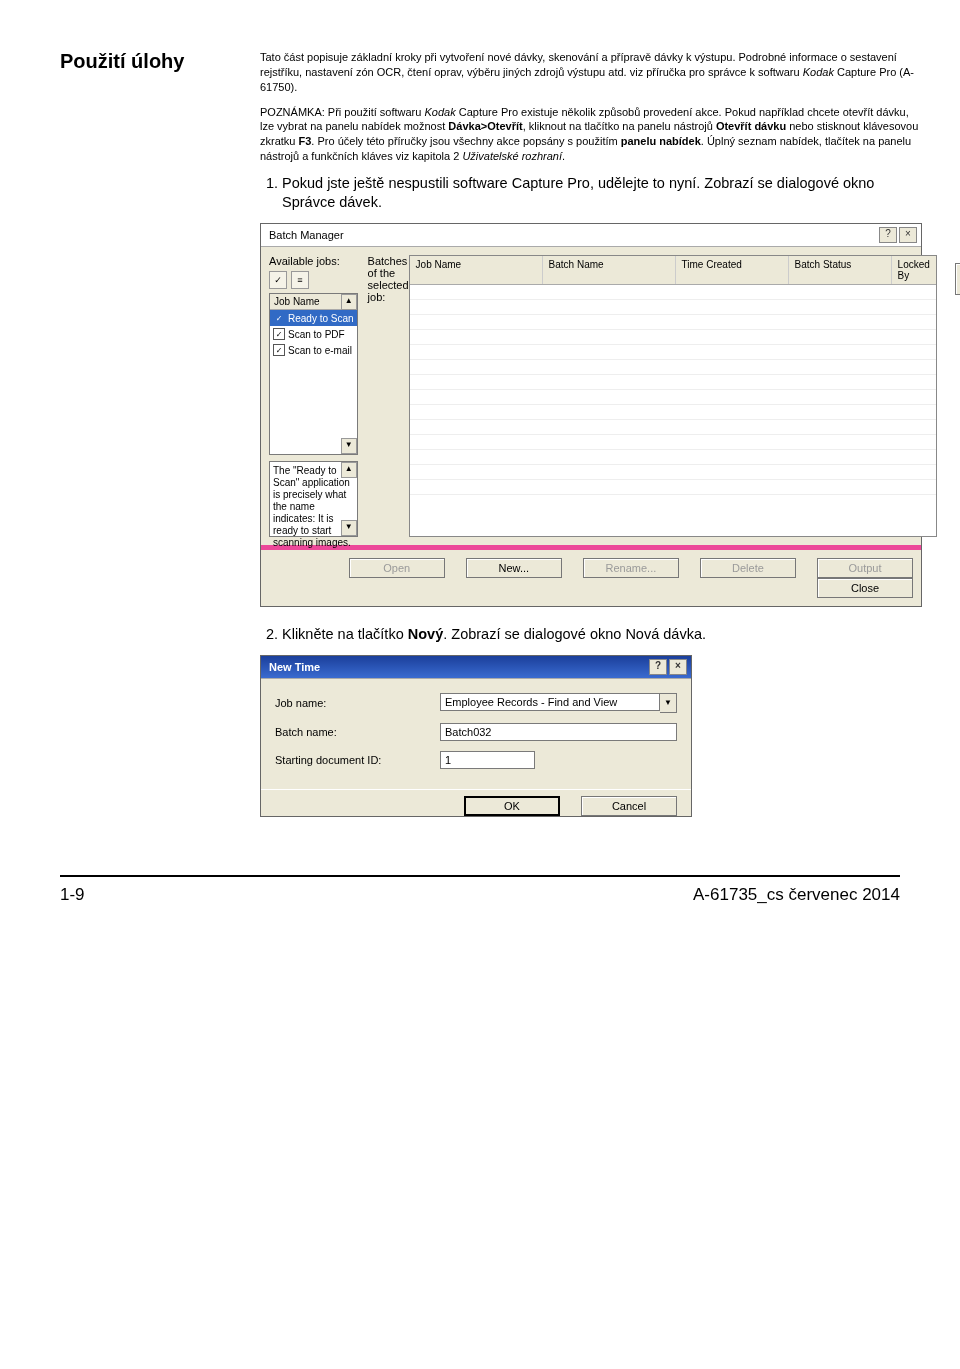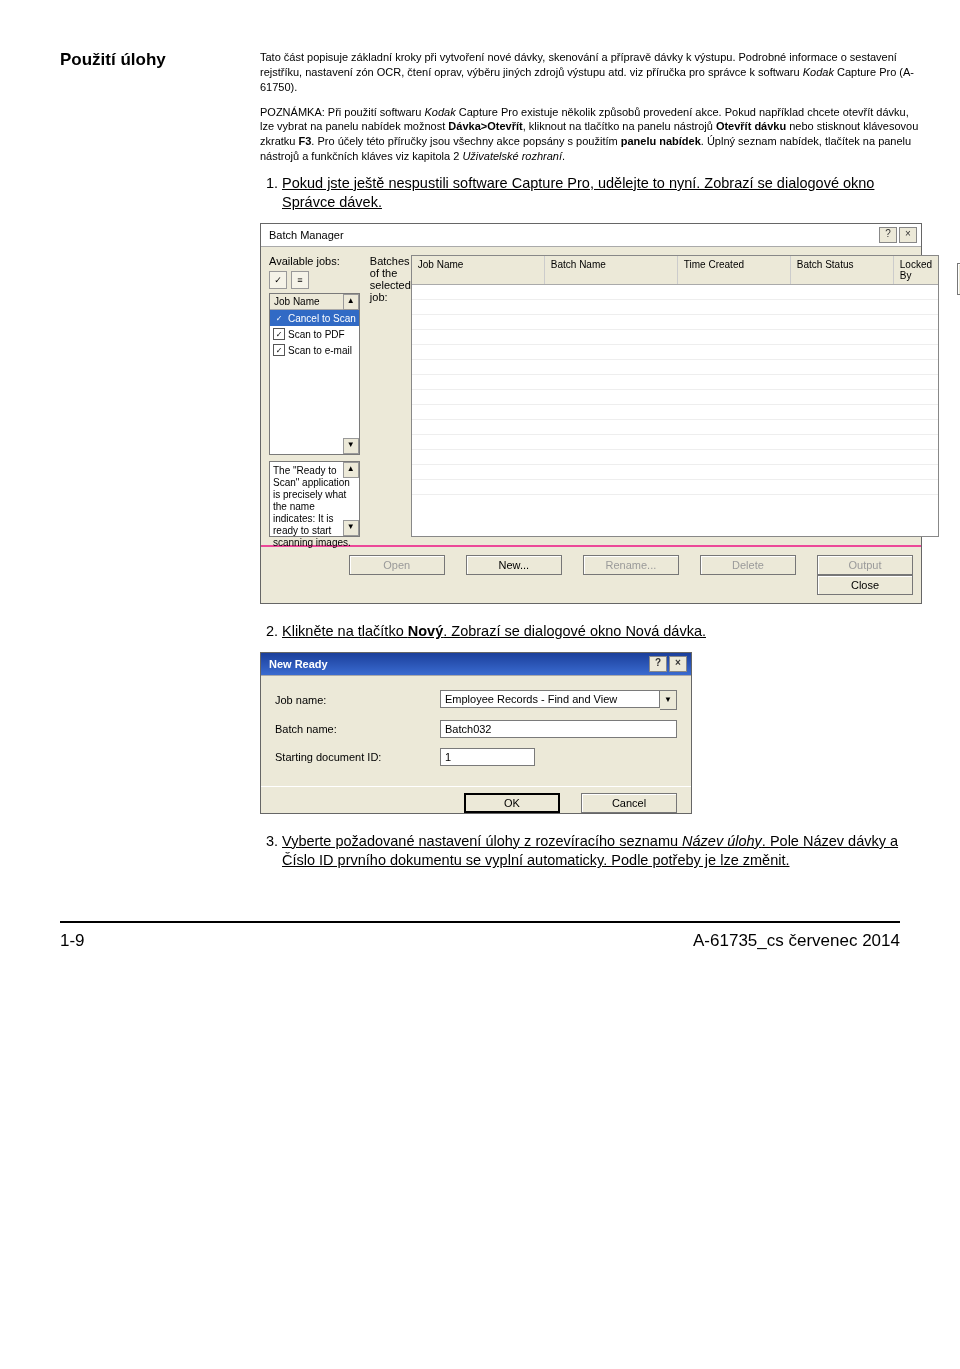--- a/index.html
+++ b/index.html
@@ -19,33 +19,32 @@
     gap: 30px;
   }
   .left-col {
     width: 170px;
     flex-shrink: 0;
   }
   .right-col {
     flex: 1;
   }
   .section-title {
-    font-size: 17px;
+    font-size: 20px;
     font-weight: bold;
     margin: 0;
   }
   .body-text {
     font-size: 11px;
     line-height: 1.35;
     margin: 0 0 10px 0;
   }
   .ol {
     padding-left: 22px;
     margin: 10px 0;
-    text-decoration: underline;
   }
   .ol li {
     font-size: 14.5px;
     line-height: 1.35;
     margin-bottom: 8px;
   }
   .italic { font-style: italic; }
   .bold { font-weight: bold; }
 
   
@@ -201,21 +200,21 @@
     border: 1px solid #777;
     background: #ece9d8;
     font-size: 11px;
     text-align: center;
     font-family: Tahoma, Arial, sans-serif;
     margin-left: 18px;
     box-shadow: 1px 1px 0 #fff inset;
   }
   .winbtn.disabled { color: #9a9a9a; }
   .bm-footer {
-    border-top: 2px solid #ec4899;
+    border-top: 5px solid #ec4899;
     padding: 8px;
     text-align: right;
     background: #ece9d8;
   }
 
   
   .nb {
     width: 430px;
   }
   .nb-body {
@@ -316,21 +315,21 @@
           <div class="bm-left">
             <div class="bm-left-label">Available jobs:</div>
             <div class="bm-toolbar">
               <div class="bm-tool">✓</div>
               <div class="bm-tool">≡</div>
             </div>
             <div class="bm-joblist">
               <div class="bm-joblist-head">Job Name</div>
               <div class="bm-job-item sel">
                   <span class="chk sel">✓</span>
-                  <span>Cancel to Scan</span>
+                  <span>Ready to Scan</span>
                 </div>
               <div class="bm-job-item">
                   <span class="chk">✓</span>
                   <span>Scan to PDF</span>
                 </div>
               <div class="bm-job-item">
                   <span class="chk">✓</span>
                   <span>Scan to e-mail</span>
                 </div>
               <div class="scroll-arrow top">▲</div>
@@ -385,21 +384,21 @@
       </div>
 
       <ol class="ol" start="2">
         <li>
           <span>Klikněte na tlačítko </span><span class="bold">Nový</span><span>. Zobrazí se dialogové okno Nová dávka.</span>
         </li>
       </ol>
 
       <div class="dialog nb">
         <div class="dialog-titlebar nb-title">
-          <span>New Ready</span>
+          <span>New Time</span>
           <div class="titlebar-icons">
             <div class="titlebar-btn">?</div>
             <div class="titlebar-btn">×</div>
           </div>
         </div>
         <div class="nb-body">
           <div class="nb-row">
             <div class="nb-label">Job name:</div>
             <div class="nb-select" style="flex:1;">
               <div class="nb-input">Employee Records - Find and View</div>
@@ -414,25 +413,20 @@
             <div class="nb-label">Starting document ID:</div>
             <div class="nb-input nb-small">1</div>
           </div>
         </div>
         <div class="nb-footer">
           <span class="winbtn ok">OK</span>
           <span class="winbtn">Cancel</span>
         </div>
       </div>
 
-      <ol class="ol" start="3">
-        <li>
-          <span>Vyberte požadované nastavení úlohy z rozevíracího seznamu </span><span class="italic">Název úlohy</span><span>. Pole Název dávky a Číslo ID prvního dokumentu se vyplní automaticky. Podle potřeby je lze změnit.</span>
-        </li>
-      </ol>
 
     </div>
   </div>
 
   <div class="page-foot">
     <span>1-9</span>
     <span>A-61735_cs  červenec 2014</span>
   </div>
 </div>
 

